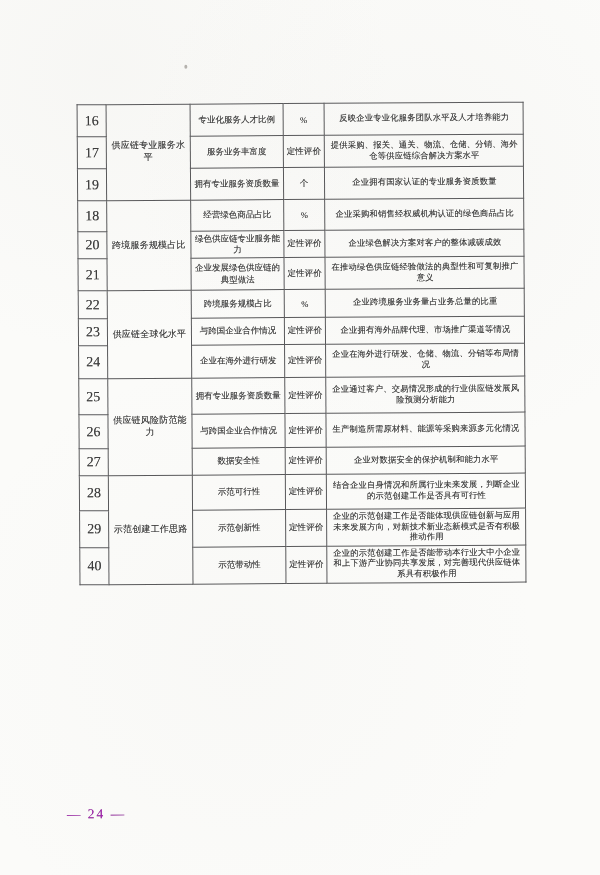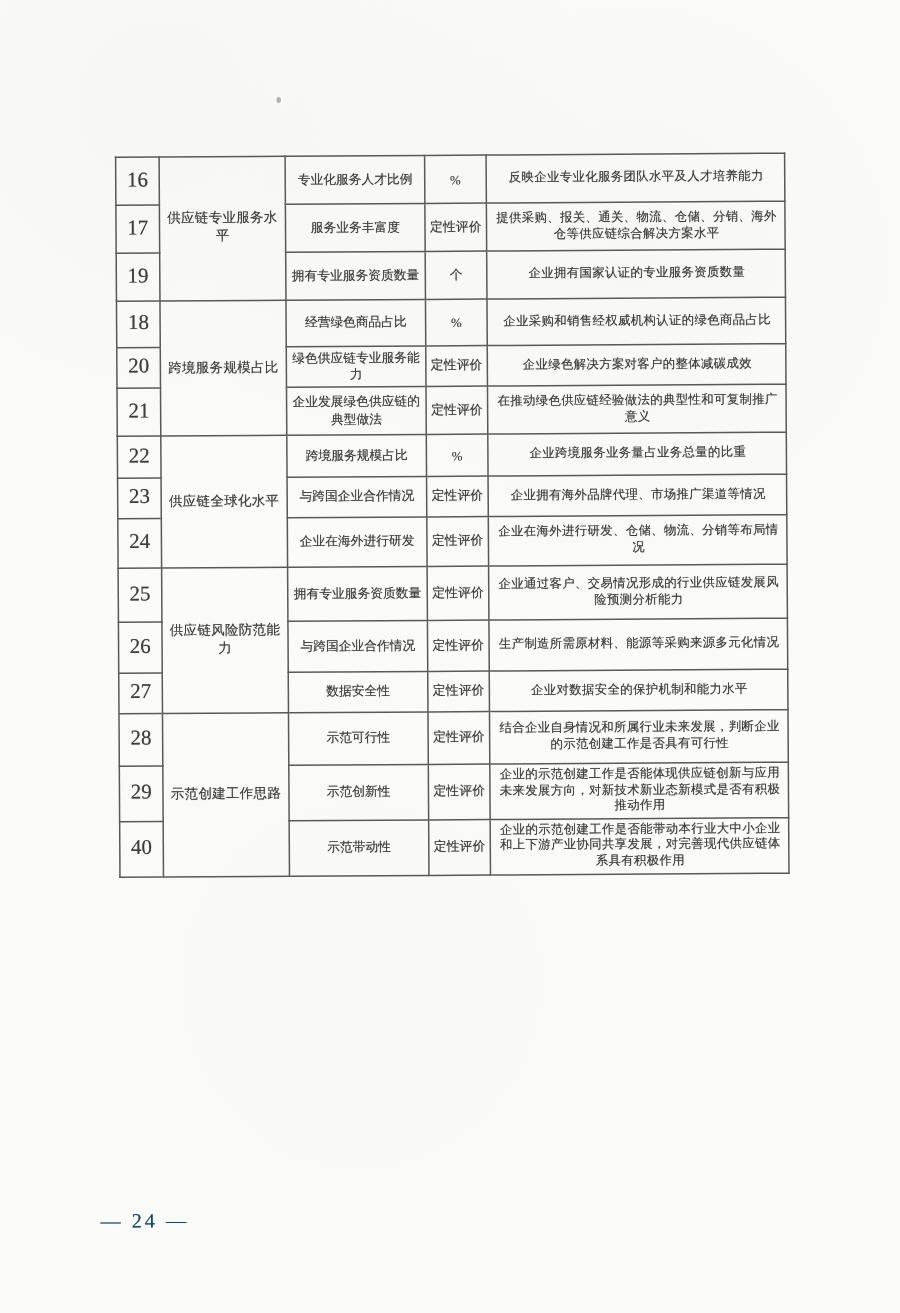--- a/index.html
+++ b/index.html
@@ -64,21 +64,21 @@
     line-height:1.28;
     text-align:left;
     padding:2px 3px 2px 4px;
     letter-spacing:0.2px;
   }
   .footer{
     position:absolute;
     left:64px;top:805px;
     font-size:13.5px;
     letter-spacing:2px;
-    color:#0c4a6e;
+    color:#a21caf;
     text-shadow:0 0 0.5px rgba(70,70,70,0.5);
     font-family:"Liberation Serif","DejaVu Serif",serif;
   }
 </style>
 </head>
 <body>
 
 <div class="page-rotate">
 
   <div class="speck"></div>

